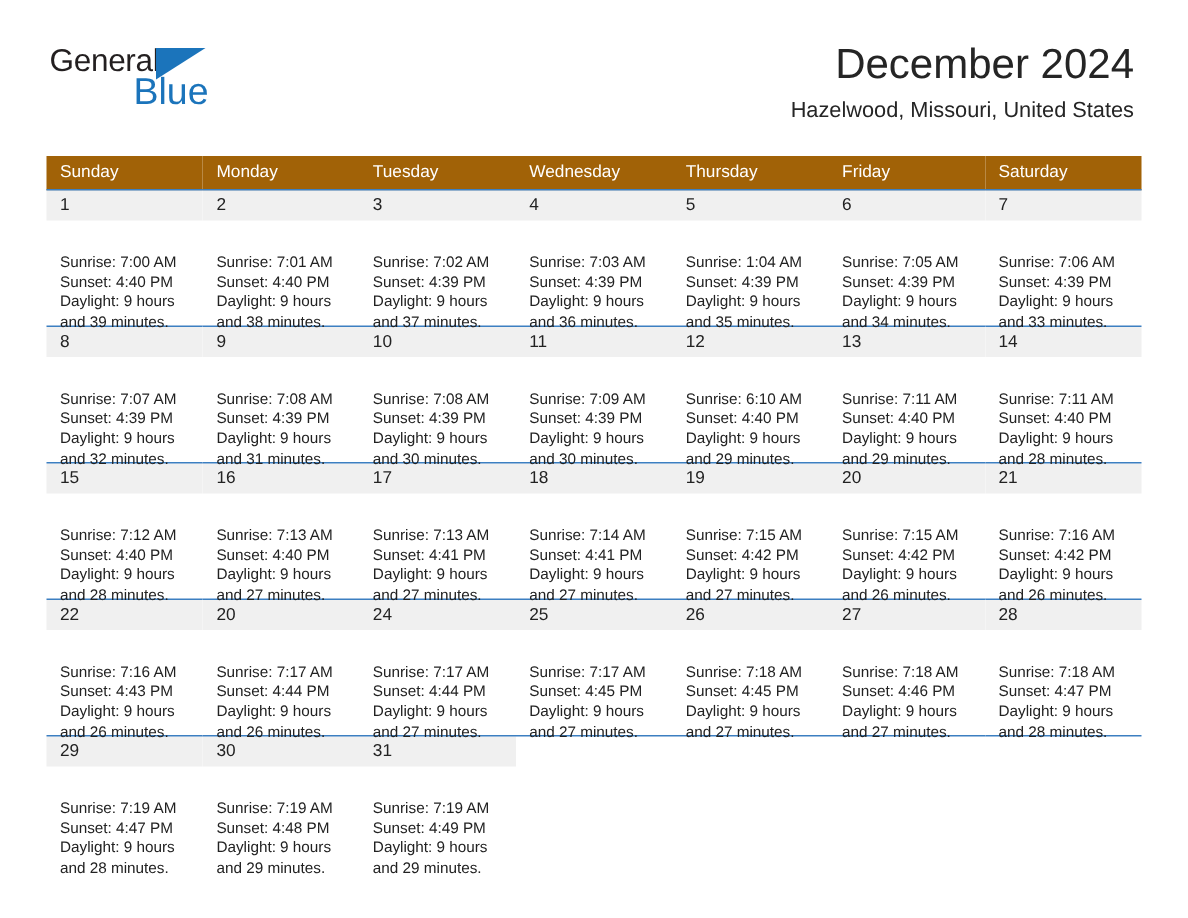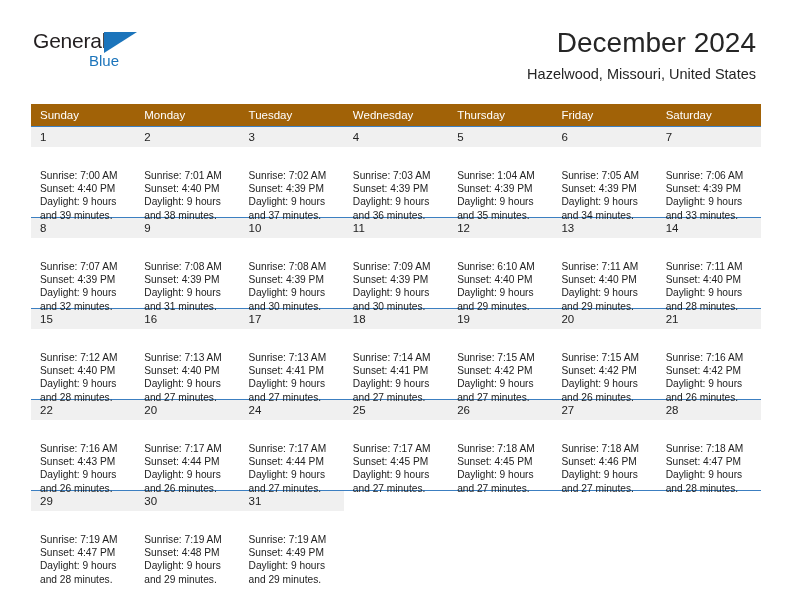--- a/index.html
+++ b/index.html
@@ -37,21 +37,21 @@
   }
   .logo-general {
     font-size: 21px;
     color: #231f20;
     letter-spacing: -0.2px;
     line-height: 22px;
     display: block;
     font-family: "Liberation Sans", sans-serif;
   }
   .logo-blue {
-    font-size: 15px;
+    font-size: 25px;
     color: #1b74bb;
     line-height: 22px;
     display: block;
     margin-left: 56px;
     margin-top: -2px;
     font-family: "Liberation Sans", sans-serif;
   }
   .logo-triangle {
     position: absolute;
     left: 71px;

